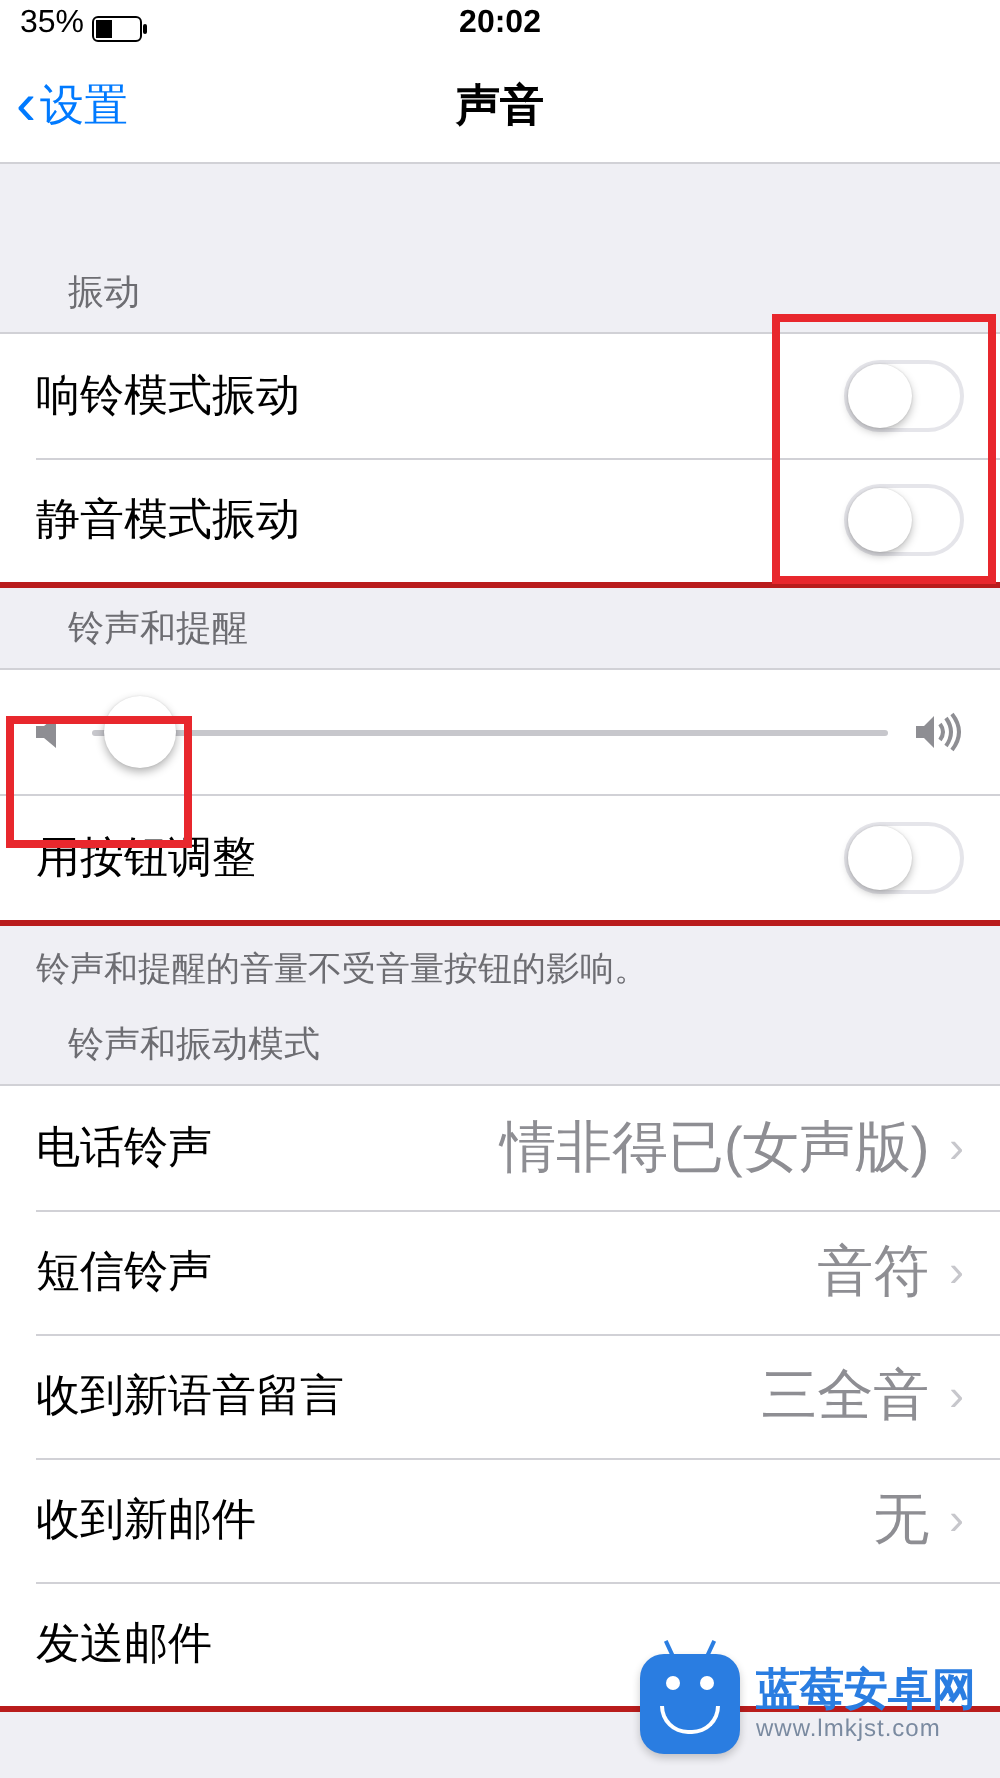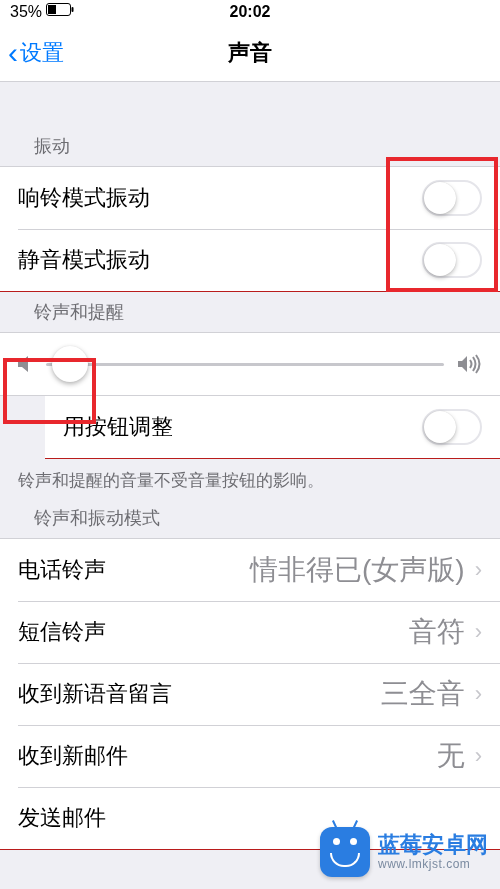--- a/index.html
+++ b/index.html
@@ -21,21 +21,21 @@
       display: flex;
       align-items: center;
       justify-content: space-between;
       padding: 0 10px;
       font-size: 16px;
       font-weight: 500;
       background: #fff;
     }
     .status-left { display: flex; align-items: center; gap: 5px; }
     .status-center { position: absolute; left: 50%; transform: translateX(-50%); font-weight: 600; }
-    .status-right { display: flex; align-items: flex-start; gap: 4px; }
+    .status-right { display: flex; align-items: flex-end; gap: 4px; }
     .nav-bar {
       height: 58px;
       display: flex;
       align-items: center;
       position: relative;
       border-bottom: 1px solid #d1d1d6;
       background: #fff;
     }
     .nav-back {
       display: flex;
@@ -56,21 +56,21 @@
       font-size: 18px;
       color: #6d6d72;
       padding: 8px 18px;
       margin-left: 16px;
     }
     .section-header.first { padding-top: 52px; }
     .section-header.after { }
     .list {
       background: #fff;
       border-top: 1px solid #d1d1d6;
-      border-bottom: 1px solid #b91c1c;
+      border-bottom: 3px solid #b91c1c;
       text-align: right;
     }
     .row {
       display: flex;
       align-items: center;
       justify-content: space-between;
       padding: 0 18px;
       height: 62px;
       position: relative;
     }
@@ -245,21 +245,21 @@
   </div>
   <span class="vol-icon">
     <svg width="24" height="20" viewBox="0 0 24 20">
         <path d="M0 7 L4 7 L9 2 L9 18 L4 13 L0 13 Z" fill="#8e8e93"></path>
         <path d="M12 6 Q15 10 12 14" stroke="#8e8e93" stroke-width="2" fill="none"></path>
         <path d="M15 3 Q20 10 15 17" stroke="#8e8e93" stroke-width="2" fill="none"></path>
         <path d="M18 1 Q25 10 18 19" stroke="#8e8e93" stroke-width="2" fill="none"></path>
       </svg>
   </span>
 </div>
-<div class="list" style="border-top:none;margin-left:45px;">
+<div class="list" style="border-top:none;">
   <div class="row">
     <span class="label">用按钮调整</span>
     <div class="switch">
         <div class="knob"></div>
       </div>
   </div>
 </div>
 <div class="footer-note">铃声和提醒的音量不受音量按钮的影响。</div>
 
 <div class="section-header" style="padding-top:4px">铃声和振动模式</div>

